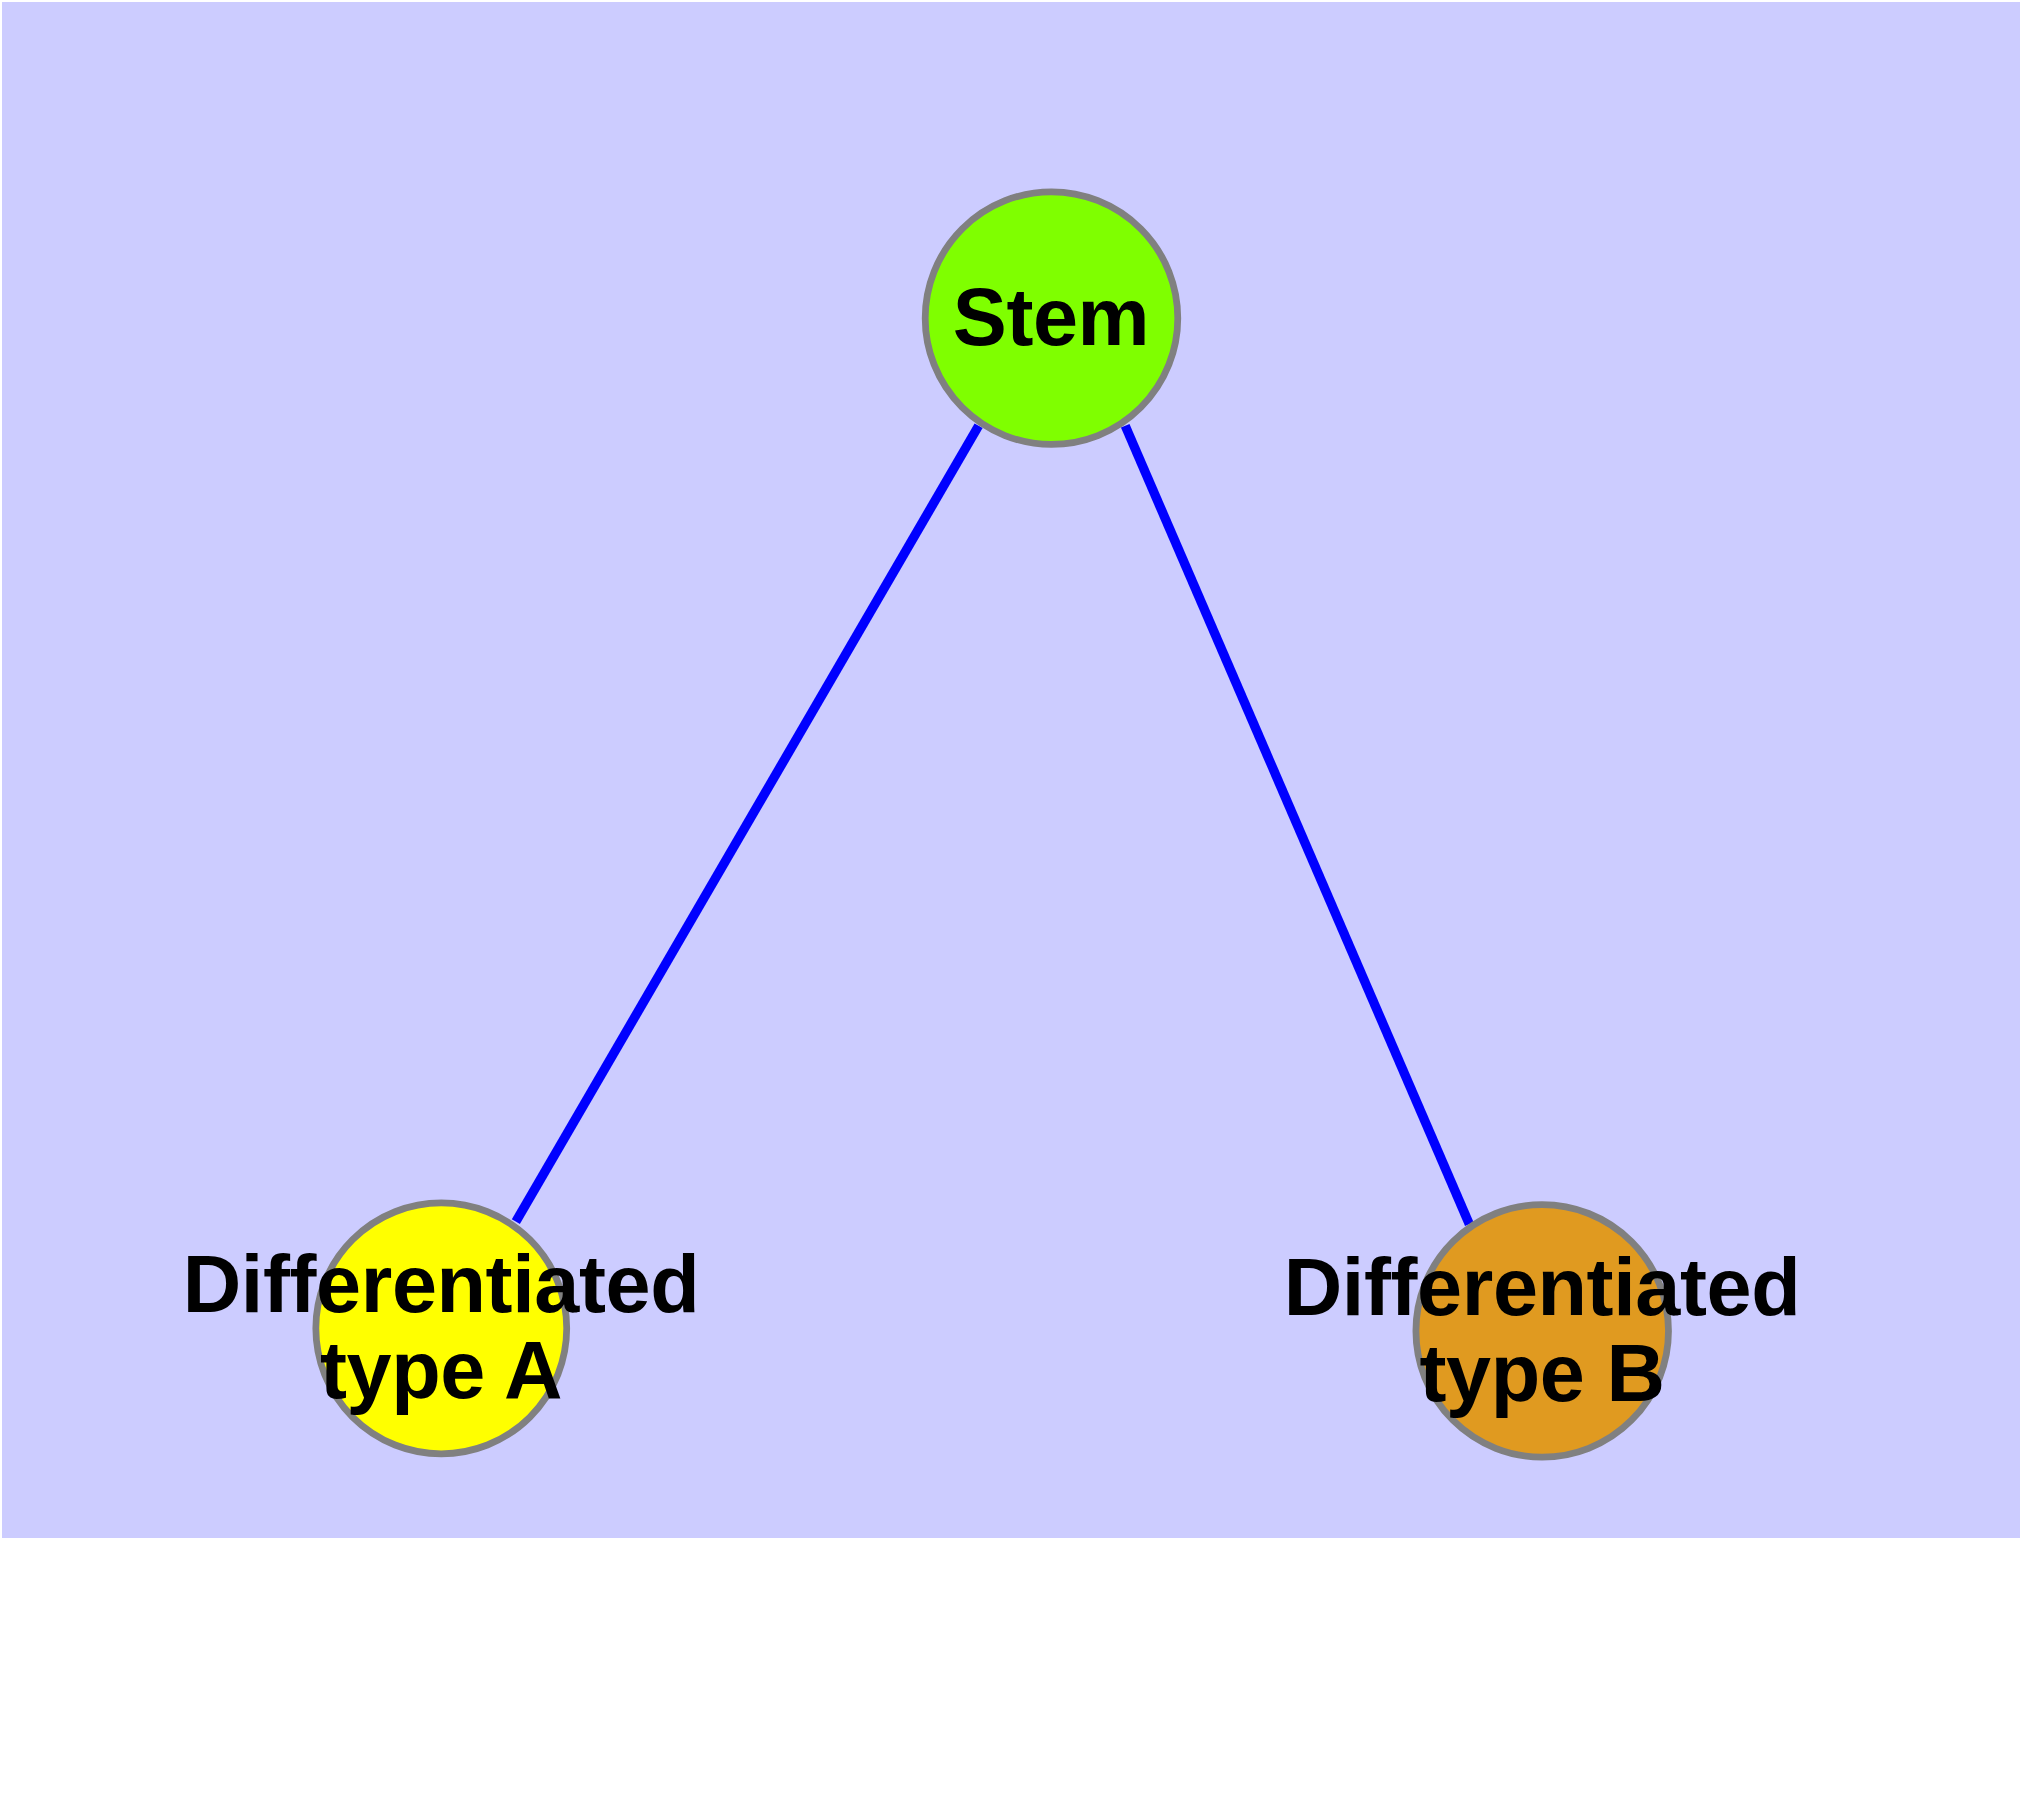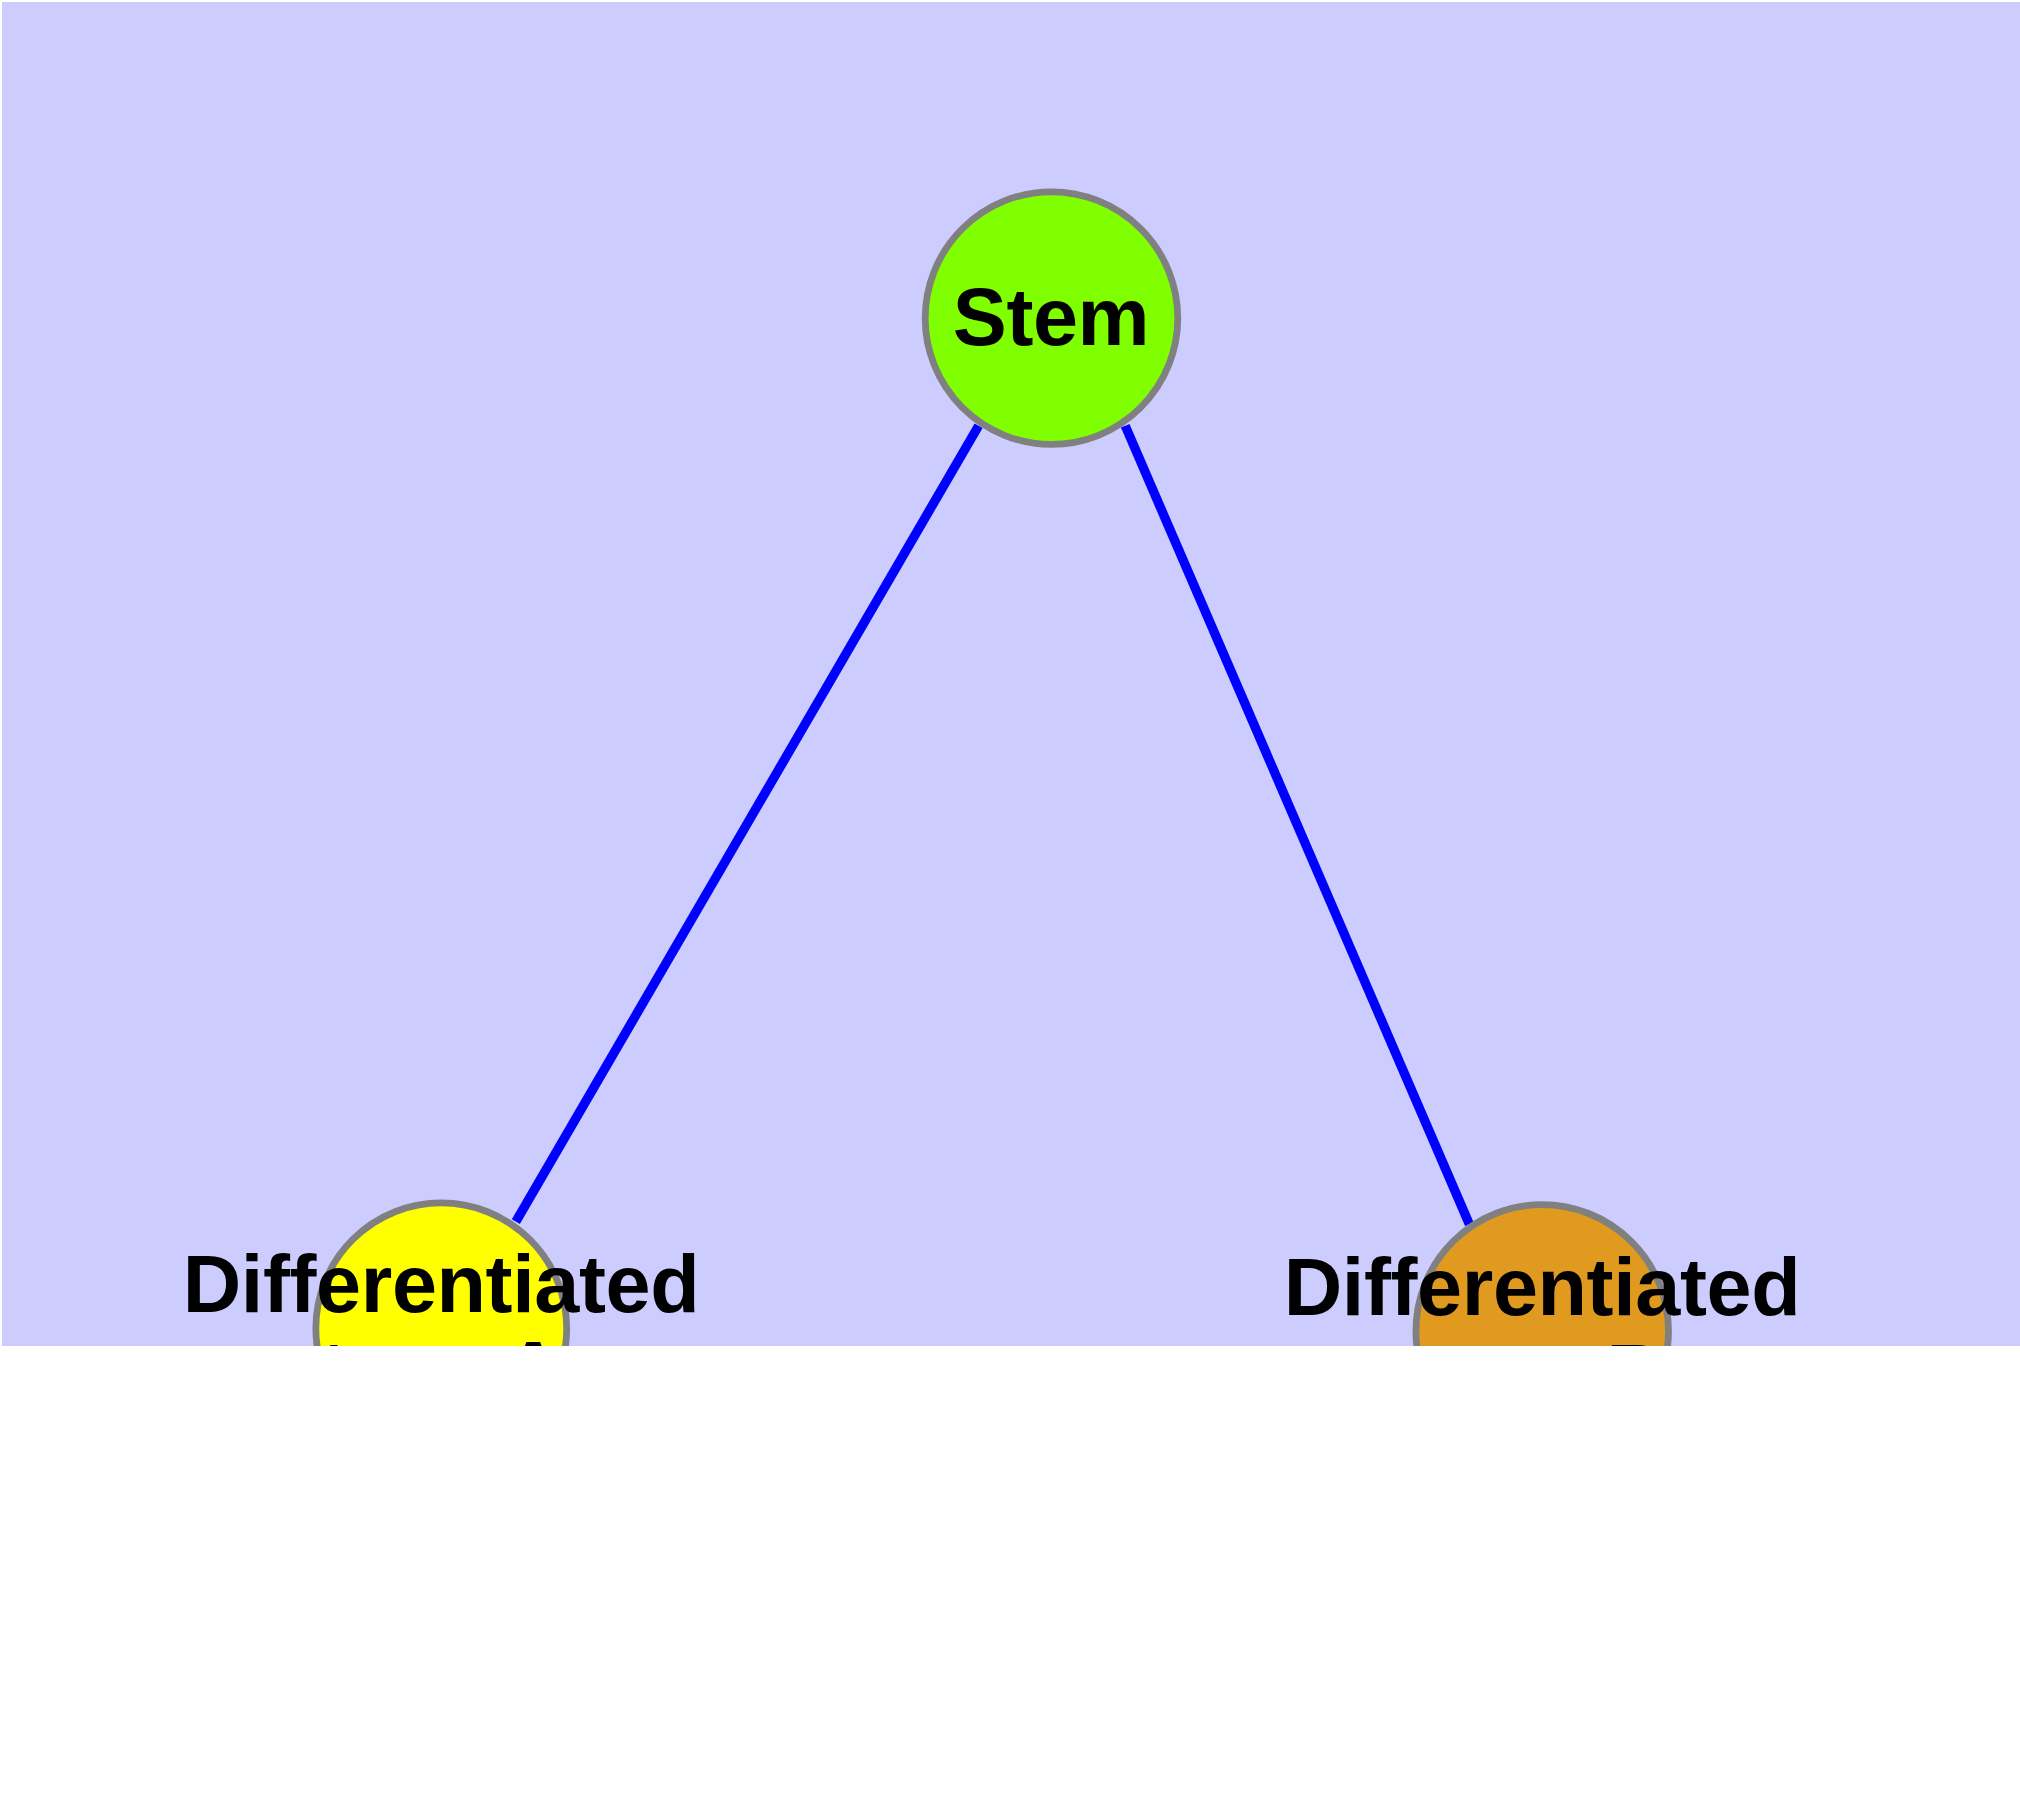--- a/index.html
+++ b/index.html
@@ -4,21 +4,21 @@
 <title>Cell Differentiation Graph</title>
 <style>
   html, body {
     margin: 0;
     padding: 0;
     background: #ffffff;
   }
   #canvas {
     position: relative;
     width: 2021px;
-    height: 1346px;
+    height: 1538px;
     background: #ccccff;
     overflow: hidden;
     font-family: "Liberation Sans", sans-serif;
     box-sizing: border-box;
     border-top: 2.5px solid #ffffff;
     border-left: 2.5px solid #ffffff;
   }
   #graph-svg {
     position: absolute;
     top: 0;

